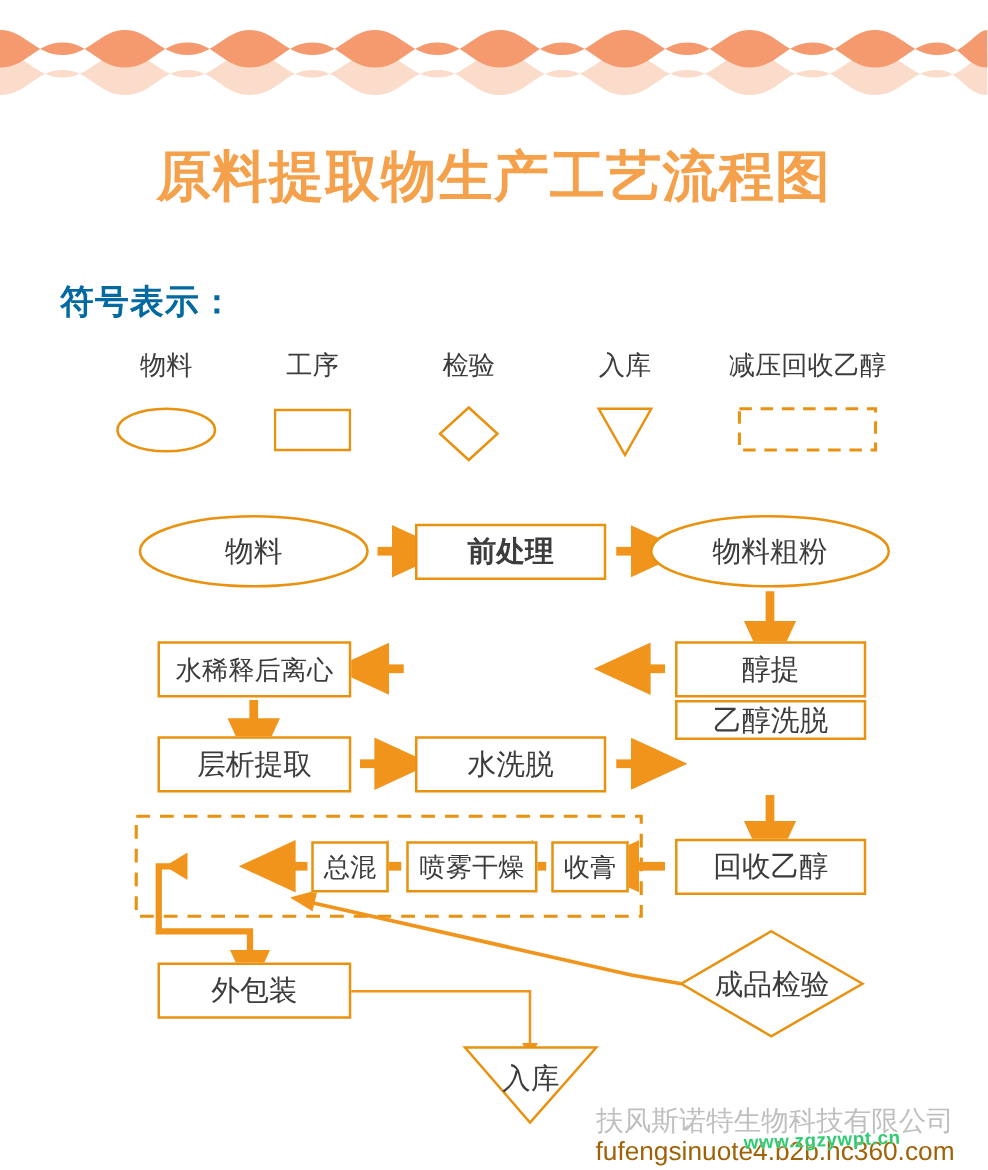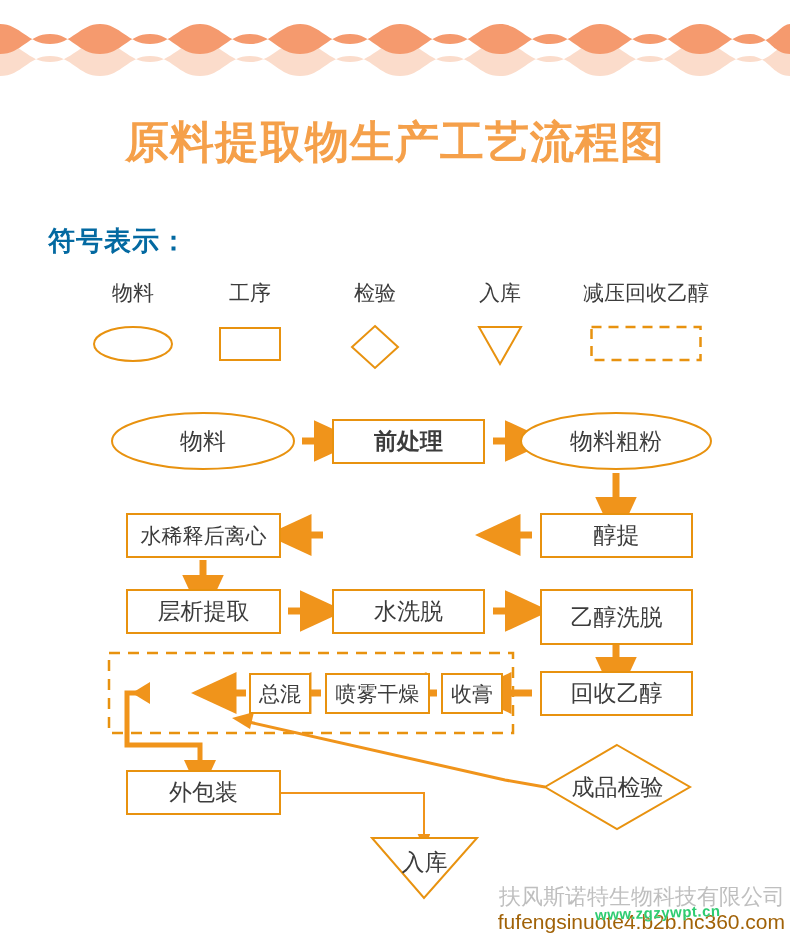--- a/index.html
+++ b/index.html
@@ -95,21 +95,21 @@
     background: transparent;
     font-size: 23px;
   }
   .node-text { position: relative; z-index: 2; }
 
   
   #watermark {
     position: absolute;
     left: 455px; top: 884px;
     width: 330px;
-    text-align: right;
+    text-align: center;
     pointer-events: none;
   }
   .wm-line1 {
     font-size: 22px;
     color: #BFBFBF;
     line-height: 26px;
     white-space: nowrap;
   }
   .wm-line2 {
     font-size: 21px;
@@ -294,21 +294,21 @@
   </div>
 
   <div class="node node-rect" style="left:126px; top:589px; width:155px; height:45px;">
     <span class="node-text">层析提取</span>
   </div>
 
   <div class="node node-rect" style="left:332px; top:589px; width:153px; height:45px;">
     <span class="node-text">水洗脱</span>
   </div>
 
-  <div class="node node-rect" style="left:540px; top:589px; width:153px; height:56px;">
+  <div class="node node-rect" style="left:540px; top:560px; width:153px; height:32px;">
     <span class="node-text">乙醇洗脱</span>
   </div>
 
   <div class="node node-rect" style="left:540px; top:671px; width:153px; height:45px;">
     <span class="node-text">回收乙醇</span>
   </div>
 
   <div class="node node-rect small" style="left:441px; top:673px; width:62px; height:41px;">
     <span class="node-text">收膏</span>
   </div>

